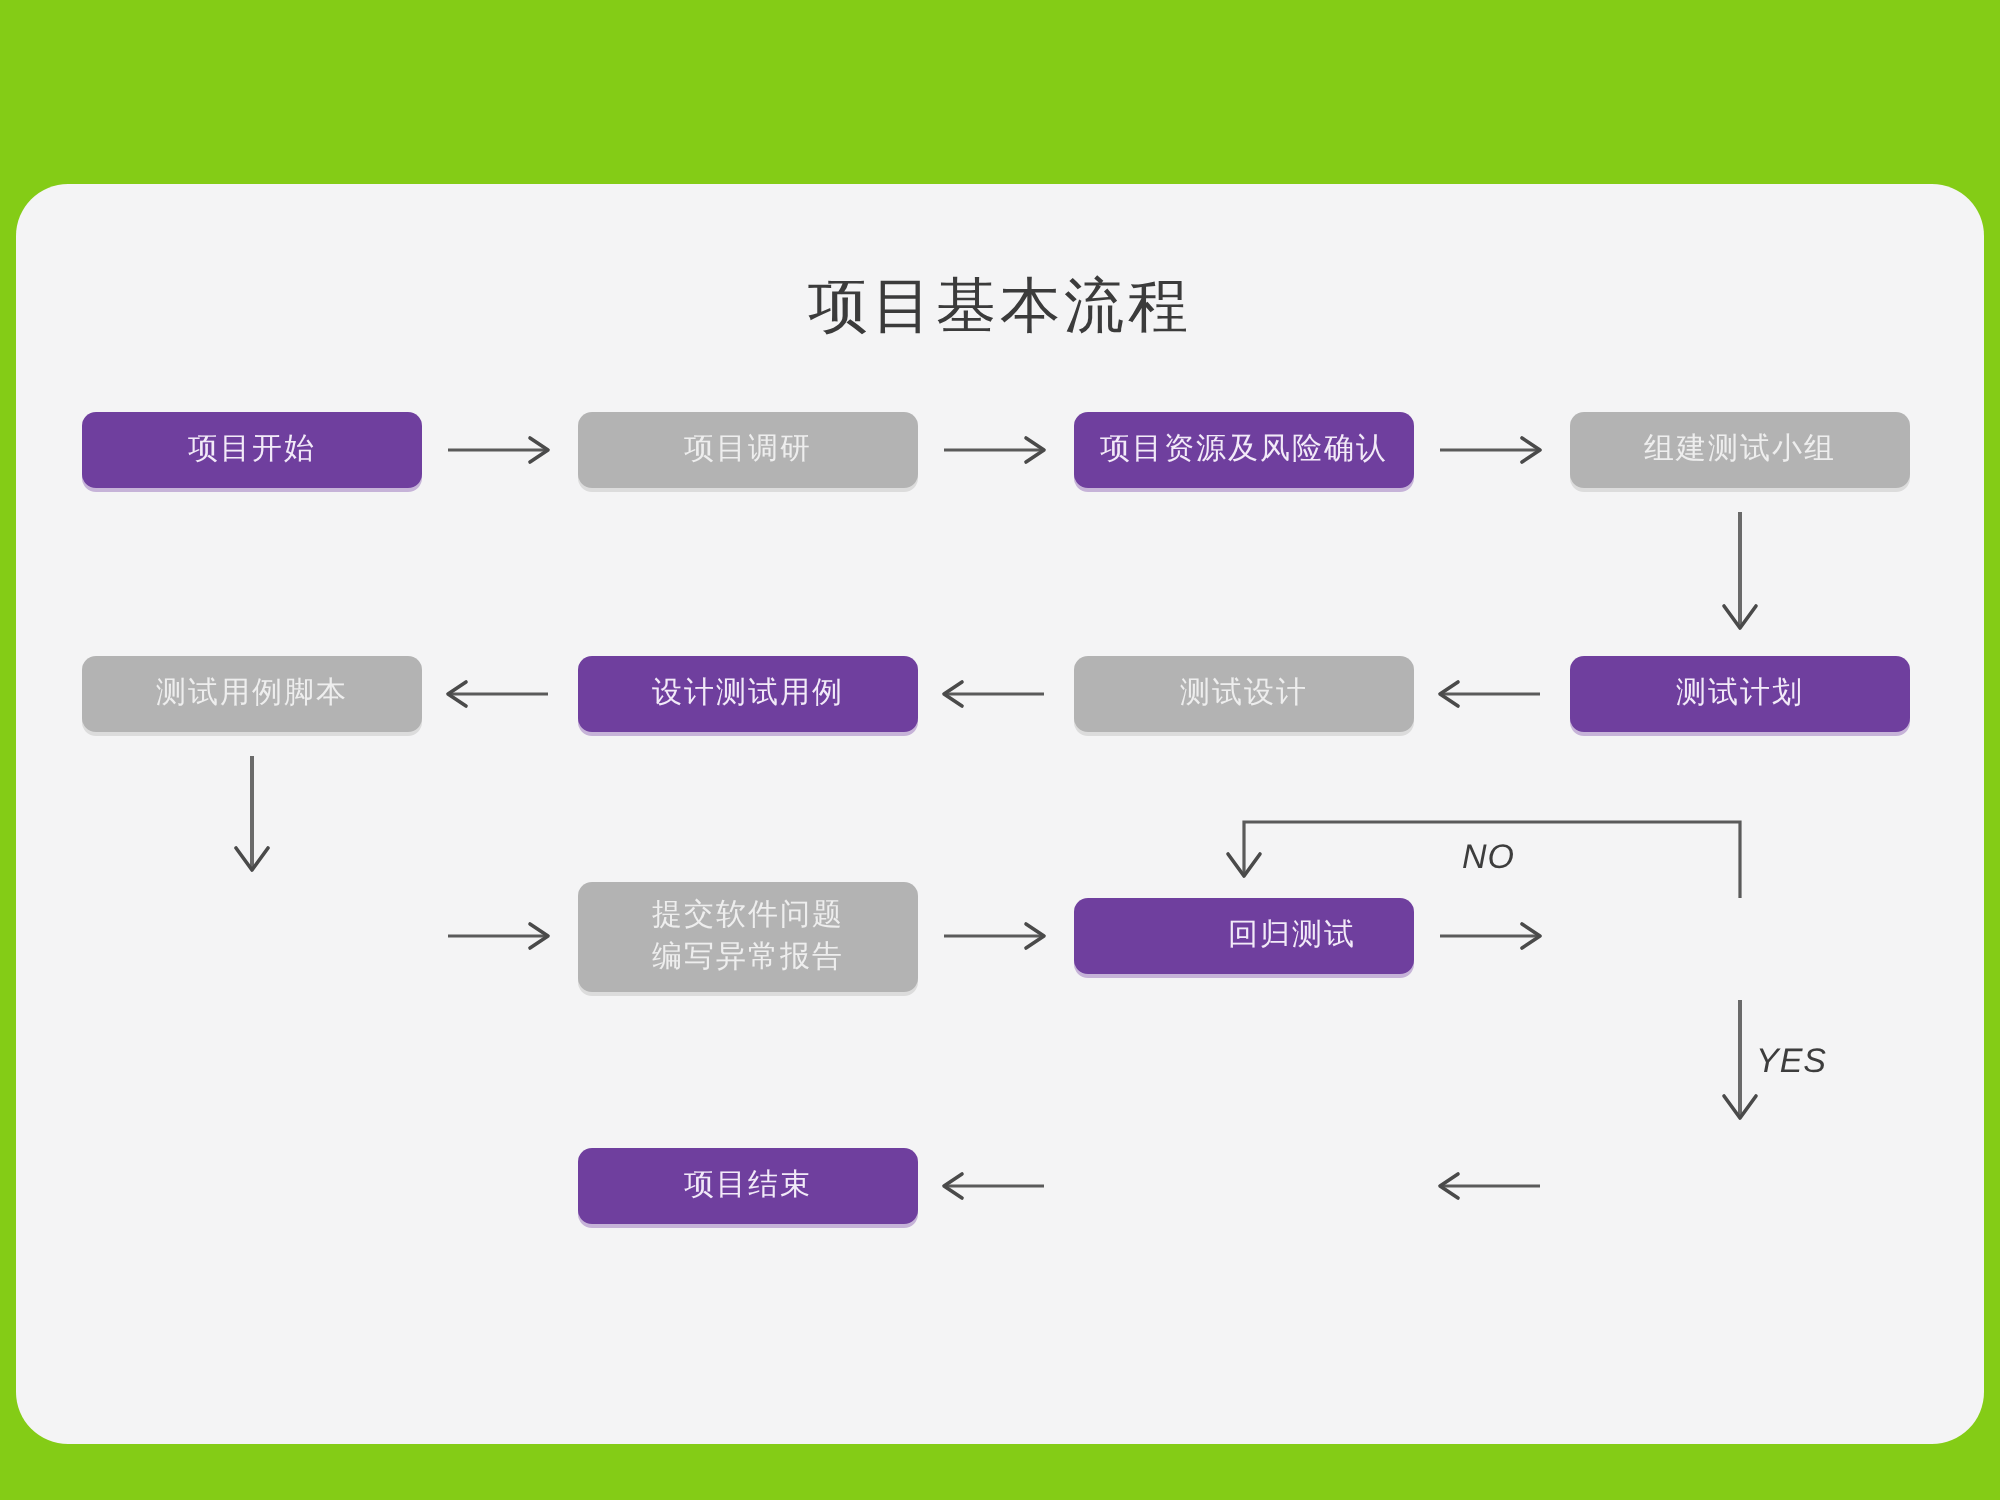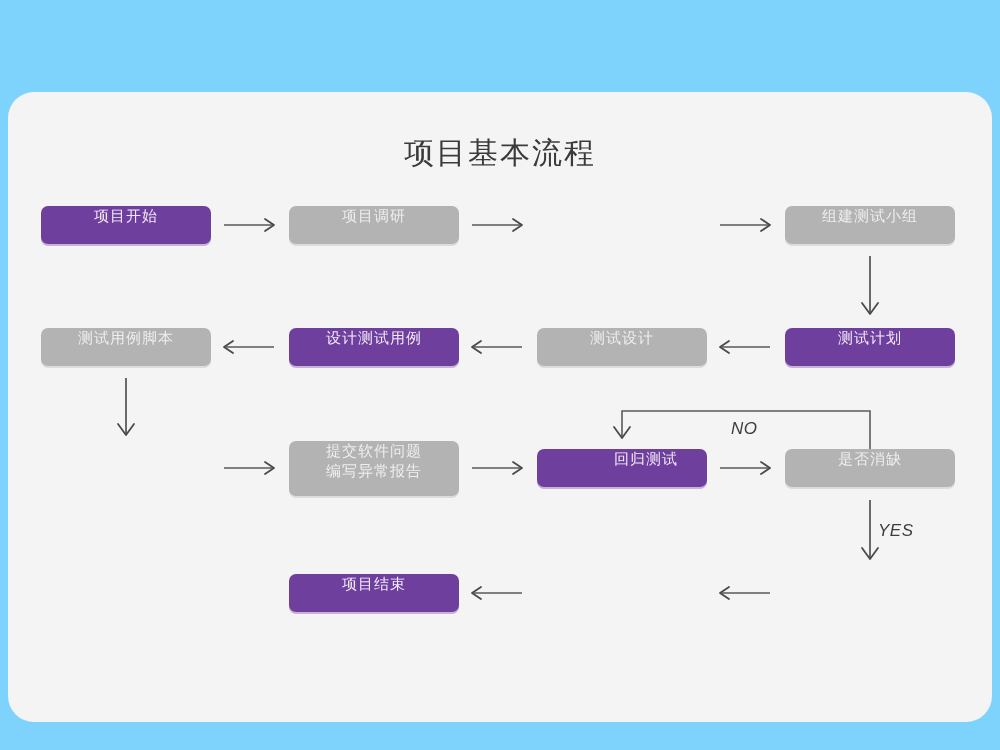--- a/index.html
+++ b/index.html
@@ -5,21 +5,21 @@
   * { box-sizing: border-box; margin: 0; padding: 0; }
   html, body {
     width: 1000px; height: 750px;
     background: #ffffff;
     font-family: "Liberation Sans", "DejaVu Sans", sans-serif;
     overflow: hidden;
   }
   #stage {
     position: relative;
     width: 1000px; height: 750px;
-    background: #7dd3fc;
+    background: #84cc16;
   }
   #panel {
     position: absolute;
     left: 8px; top: 92px;
     width: 984px; height: 630px;
     background: #f4f4f5;
     border-radius: 26px;
   }
   #title {
     position: absolute;
@@ -29,21 +29,21 @@
     font-size: 30px;
     letter-spacing: 2px;
     color: #3b3b3b;
     font-weight: 400;
   }
 
   
   .node {
     position: absolute;
     display: flex;
-    align-items: flex-start;
+    align-items: center;
     justify-content: center;
     text-align: center;
     border-radius: 7px;
     font-size: 15px;
     letter-spacing: 1px;
     line-height: 1.35;
     user-select: none;
   }
   .node.purple {
     background: #6f3f9e;
@@ -82,20 +82,23 @@
   <div id="title">项目基本流程</div>
 
   <div class="node purple" style="left:41px; top:206px; width:170px; height:38px;">
     <span class="lbl">项目开始</span>
   </div>
 
   <div class="node gray" style="left:289px; top:206px; width:170px; height:38px;">
     <span class="lbl">项目调研</span>
   </div>
 
+  <div class="node purple" style="left:537px; top:206px; width:170px; height:38px;">
+    <span class="lbl">项目资源及风险确认</span>
+  </div>
 
   <div class="node gray" style="left:785px; top:206px; width:170px; height:38px;">
     <span class="lbl">组建测试小组</span>
   </div>
 
   <div class="node gray" style="left:41px; top:328px; width:170px; height:38px;">
     <span class="lbl">测试用例脚本</span>
   </div>
 
   <div class="node purple" style="left:289px; top:328px; width:170px; height:38px;">
@@ -113,23 +116,20 @@
 
   <div class="node gray" style="left:289px; top:441px; width:170px; height:55px; font-size:15px;">
     <span class="lbl">提交软件问题
 编写异常报告</span>
   </div>
 
   <div class="node purple" style="left:537px; top:449px; width:170px; height:38px;padding-left:48px;">
     <span class="lbl">回归测试</span>
   </div>
 
-  <div class="node gray" style="left:785px; top:449px; width:170px; height:38px;">
-    <span class="lbl">是否消缺</span>
-  </div>
 
   <div class="node purple" style="left:289px; top:574px; width:170px; height:38px;">
     <span class="lbl">项目结束</span>
   </div>
 
 
 
   <svg class="conn" style="left:0; top:0;" width="1000" height="750" viewBox="0 0 1000 750">
 
     <g>

